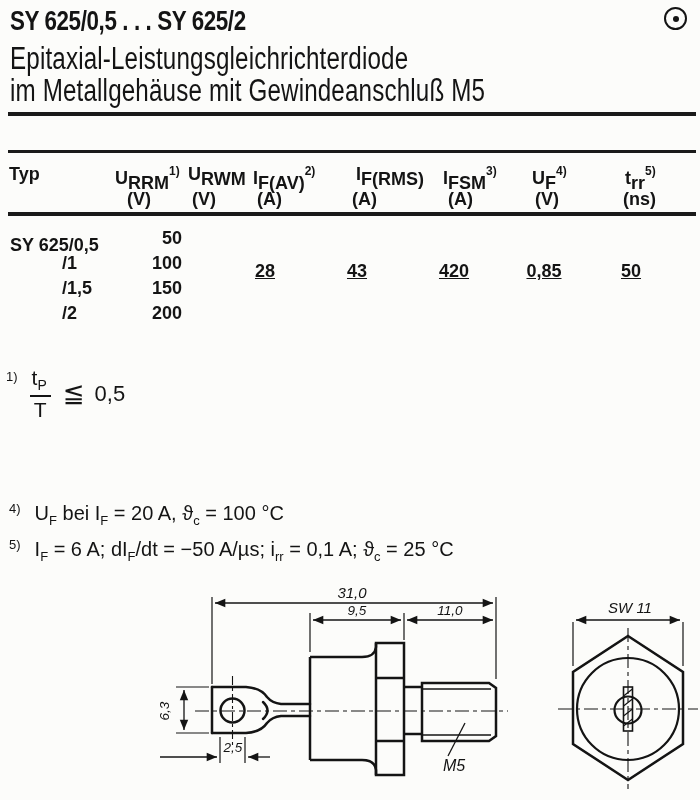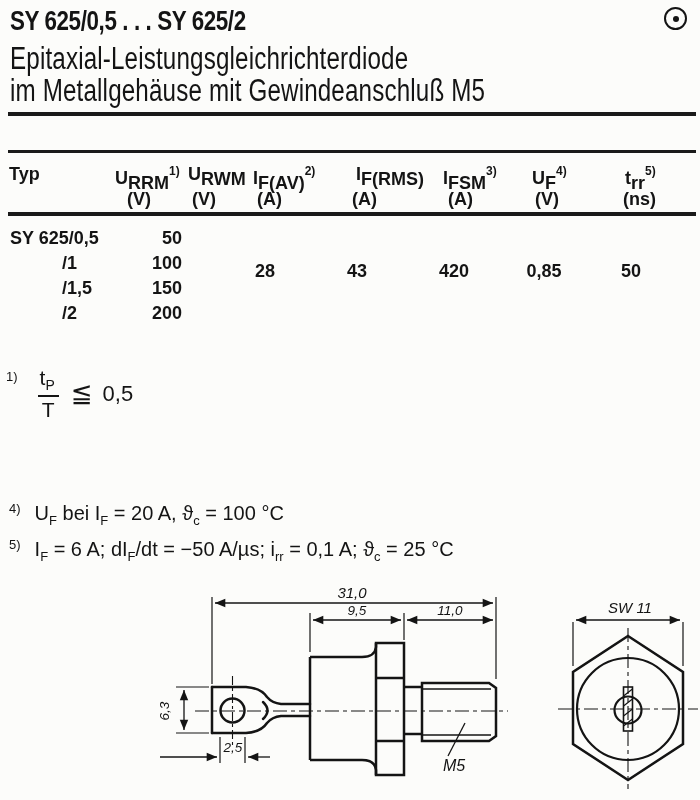--- a/index.html
+++ b/index.html
@@ -16,30 +16,30 @@
         display:flex;align-items:center;justify-content:center;}
   .logo .dot{width:6px;height:6px;background:#141414;border-radius:50%;}
   .rule{position:absolute;background:#1a1a1a;}
   
   .th{font-size:18px;font-weight:bold;}
   .th sub{font-size:18px;font-weight:bold;}
   .th .sup{font-size:12px;vertical-align:9px;font-weight:bold;}
   .unit{font-size:18px;font-weight:bold;}
   .cell{font-size:18px;font-weight:bold;}
   .valbox{text-align:right;}
-  .ctr{text-align:center;}
+  .ctr{text-align:center;text-decoration:underline;}
   
   .sperr{font-size:23px;}
   .sperr sub{font-size:15px;}
   .fn{font-size:20px;}
   .fn sub{font-size:13px;}
   .mk{font-size:13px;position:relative;top:-7px;margin-right:14px;}
   .fn1wrap{display:flex;align-items:center;font-size:21px;}
   .fn1wrap .mk{align-self:flex-start;top:2px;margin-right:8px;}
-  .frac{display:inline-flex;flex-direction:column;align-items:center;margin:0 12px 0 12px;line-height:1.05;}
+  .frac{display:inline-flex;flex-direction:column;align-items:center;margin:0 12px 0 4px;line-height:1.05;}
   .fnum{border-bottom:2px solid #141414;padding:0 4px 2px 2px;}
   .fnum sub{font-size:14px;}
   .fden{padding-top:2px;}
   .rel{font-size:26px;margin-right:10px;}
   .fval{font-size:22px;}
   
   svg text{fill:#141414;font-family:"Liberation Sans","DejaVu Sans",sans-serif;font-style:italic;}
 </style>
 </head>
 <body>
@@ -70,21 +70,21 @@
     <div class="abs unit" style="left:257px;top:189px">(A)</div>
     <div class="abs unit" style="left:352px;top:189px">(A)</div>
     <div class="abs unit" style="left:448px;top:189px">(A)</div>
     <div class="abs unit" style="left:535px;top:189px">(V)</div>
     <div class="abs unit" style="left:623px;top:189px">(ns)</div>
   </div>
 
   <div class="rule" style="left:8px;top:212px;width:688px;height:3.5px"></div>
 
   <div>
-    <div class="abs cell" style="left:10px;top:228px">SY 625/0,5</div>
+    <div class="abs cell" style="left:10px;top:235px">SY 625/0,5</div>
     <div class="abs cell" style="left:62px;top:253px">/1</div>
     <div class="abs cell" style="left:62px;top:278px">/1,5</div>
     <div class="abs cell" style="left:62px;top:303px">/2</div>
     <div class="abs cell valbox" style="left:138px;top:228px;width:44px">50</div>
     <div class="abs cell valbox" style="left:138px;top:253px;width:44px">100</div>
     <div class="abs cell valbox" style="left:138px;top:278px;width:44px">150</div>
     <div class="abs cell valbox" style="left:138px;top:303px;width:44px">200</div>
     <div class="abs cell ctr" style="left:235px;top:261px;width:60px">28</div>
     <div class="abs cell ctr" style="left:327px;top:261px;width:60px">43</div>
     <div class="abs cell ctr" style="left:424px;top:261px;width:60px">420</div>

